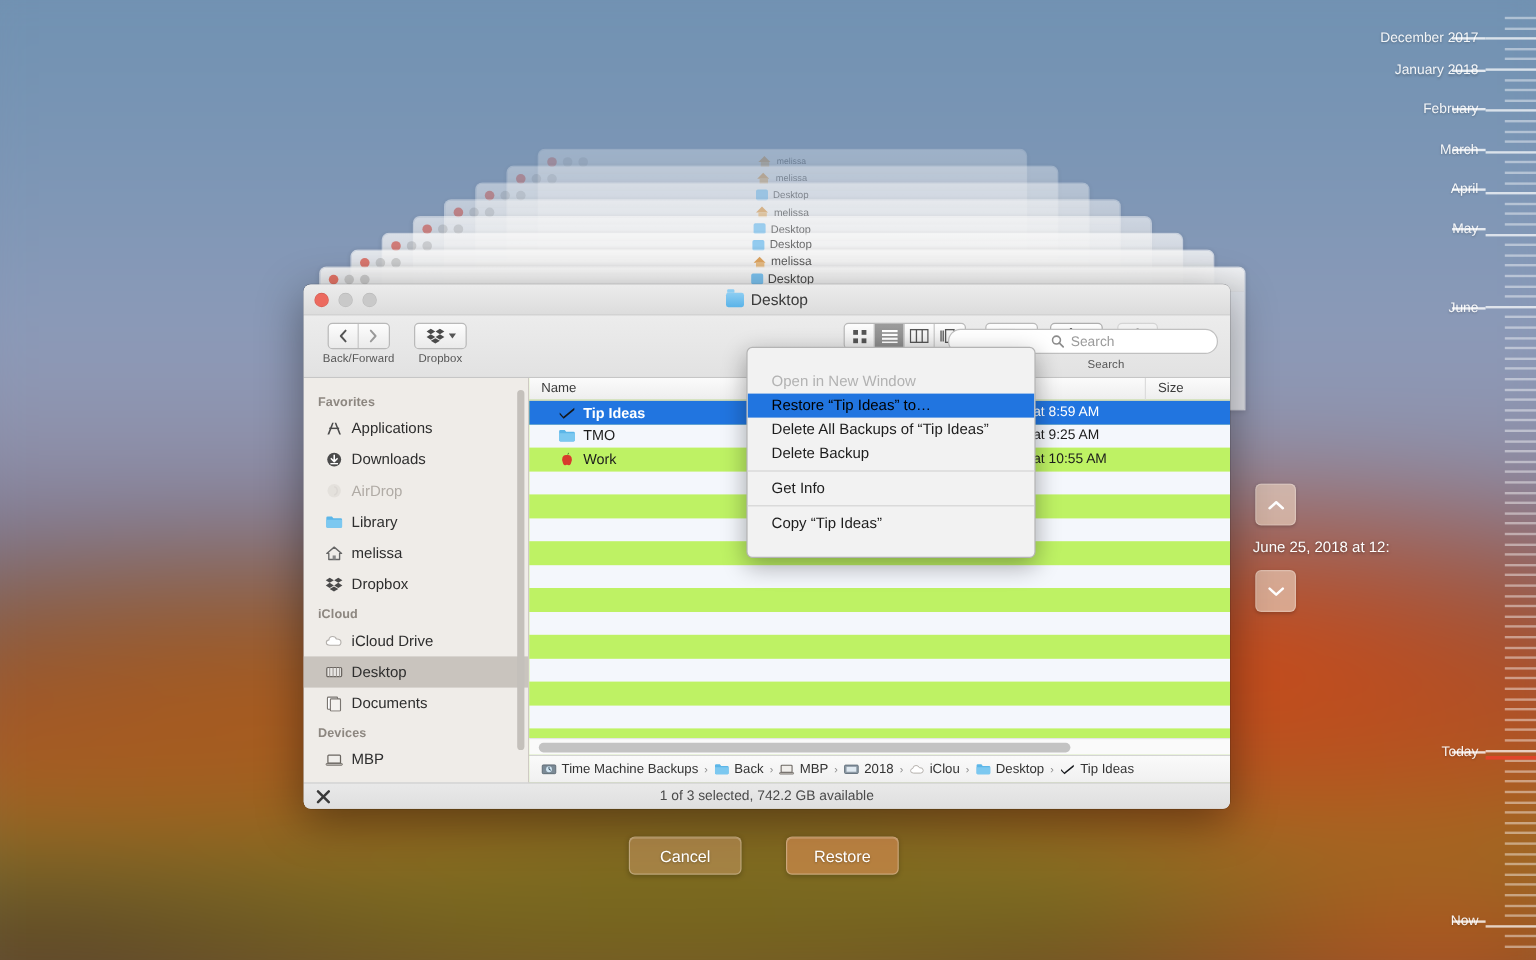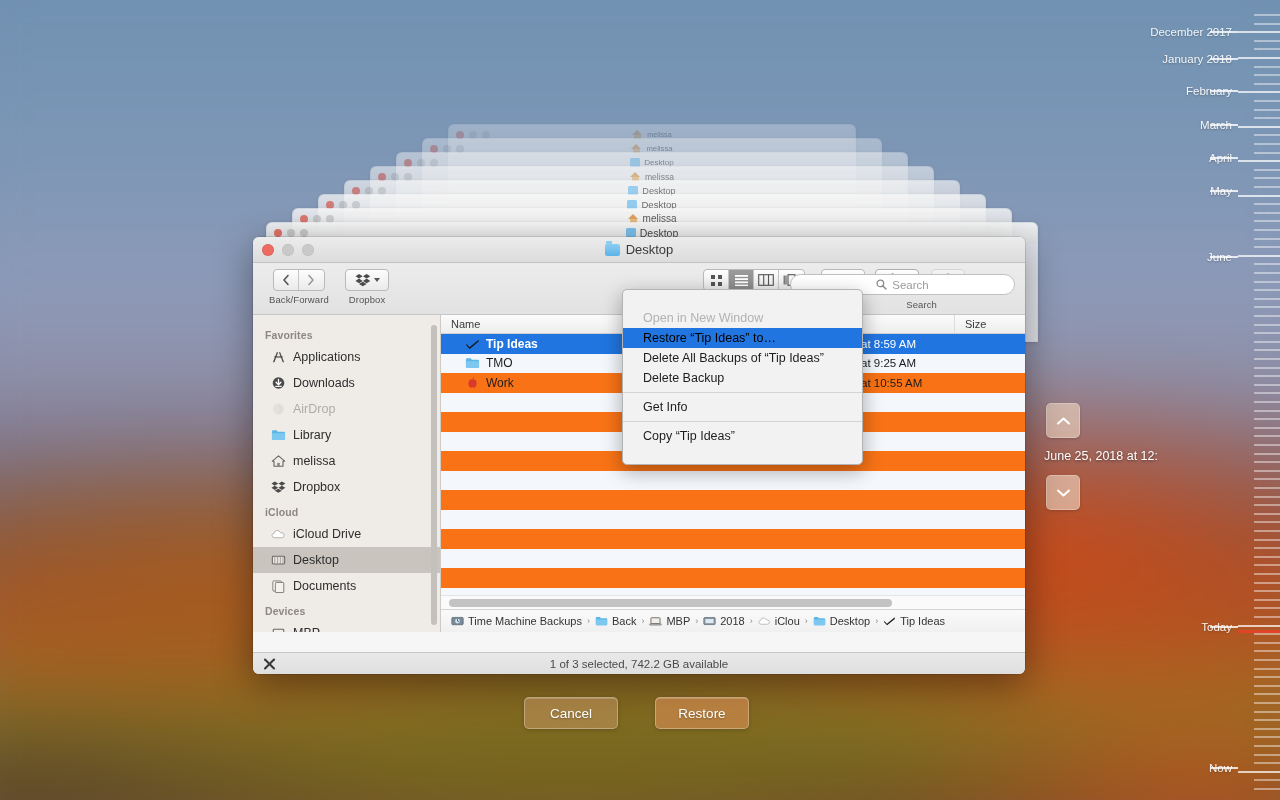--- a/index.html
+++ b/index.html
@@ -128,21 +128,21 @@
     padding-top:8px; overflow:hidden; position:relative; flex:0 0 auto;
   }
   .sb-head { font-size:10.5px; color:#8d8780; font-weight:700; padding:6px 0 3px 12px; letter-spacing:.1px; }
   .sb-item { height:26px; display:flex; align-items:center; gap:7px; padding-left:18px; font-size:12.5px; color:#2e2e2e; }
   .sb-item.selected { background:#c9c4be; }
   .sb-item.dim { color:#b0aba5; }
   .sb-ico { width:15px; height:14px; flex:0 0 auto; display:flex; align-items:center; justify-content:center; }
   #sb-scroll { position:absolute; right:3px; top:10px; width:6px; height:300px; background:#c4c0bb; border-radius:3px; }
 
   
-  #filelist { flex:1; background:#f97316; display:flex; flex-direction:column; min-width:0; position:relative; }
+  #filelist { flex:1; background:#bef264; display:flex; flex-direction:column; min-width:0; position:relative; }
   #col-head { height:19px; background:linear-gradient(to bottom,#fbfbfb,#eeeeee);
               border-bottom:1px solid #d0d0d0; display:flex; font-size:11px; color:#3a3a3a; flex:0 0 auto; }
   #col-head .ch { padding:3px 0 0 10px; border-right:1px solid #dcdcdc; }
   .rows { flex:1; overflow:hidden; }
   .row { height:19.5px; display:flex; align-items:center; font-size:12px; color:#1c1c1c; }
   .row.alt { background:#f4f7fc; }
   .row.sel { background:#2175e0; color:#fff; }
   .r-name { width:410px; display:flex; align-items:center; gap:6px; padding-left:24px; }
   .r-date { flex:1; padding-left:10px; font-size:11.5px; }
   .r-size { width:70px; }
@@ -155,21 +155,21 @@
     height:23px; background:linear-gradient(to bottom,#fafafa,#f0f0f0);
     border-top:1px solid #d4d4d4; display:flex; align-items:center;
     padding-left:10px; gap:5px; font-size:11px; color:#333; flex:0 0 auto; overflow:hidden;
   }
   .pb { display:flex; align-items:center; gap:4px; white-space:nowrap; }
   .pb-sep { color:#8b8b8b; font-size:9px; }
 
   #statusbar {
     height:22px; background:linear-gradient(to bottom,#e9e9e9,#dfdfdf);
     border-top:1px solid #c8c8c8; display:flex; align-items:center;
-    justify-content:center; font-size:11.5px; color:#4a4a4a; position:relative; flex:0 0 auto;margin-top:20px;
+    justify-content:center; font-size:11.5px; color:#4a4a4a; position:relative; flex:0 0 auto;
   }
   #close-x { position:absolute; left:10px; top:50%; transform:translateY(-50%); width:13px; height:13px; }
 
   
   #ctxmenu {
     position:absolute; left:622px; top:289px; width:241px;
     background:#f2f2f2;
     border:.5px solid #b4b4b4; border-radius:5px;
     box-shadow:0 6px 20px rgba(0,0,0,.33);
     padding:18px 0; z-index:60; overflow:hidden;

